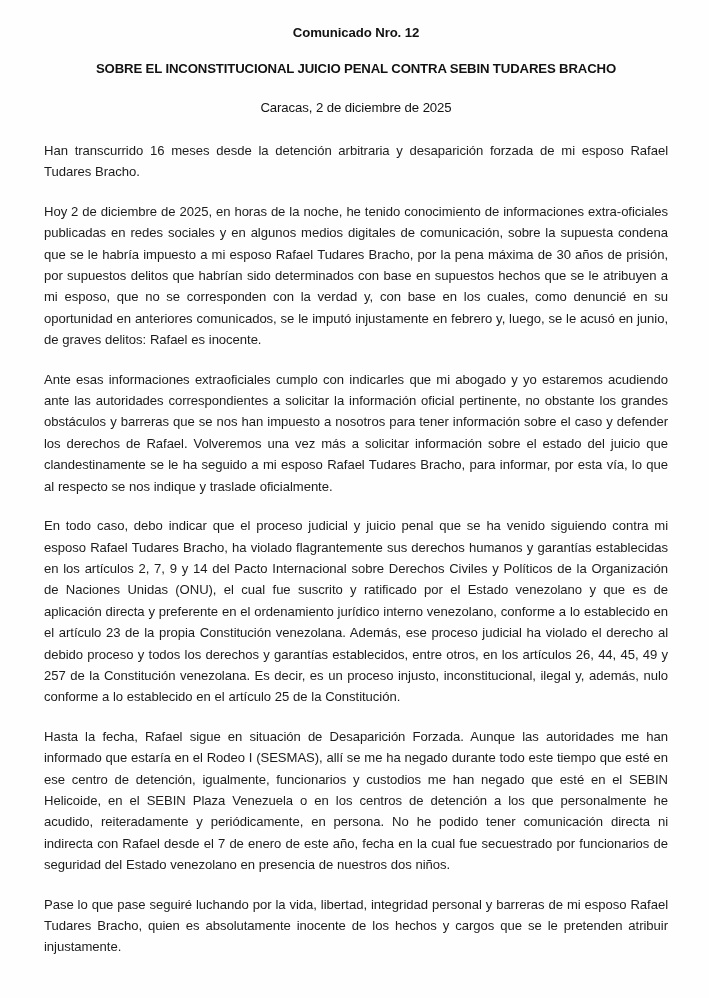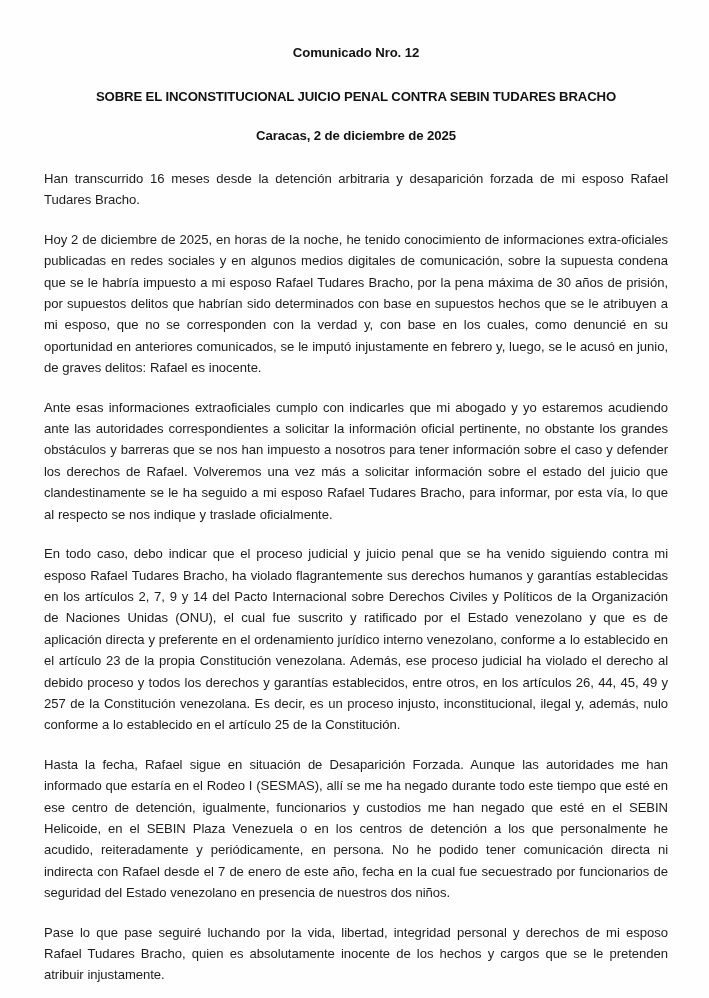--- a/index.html
+++ b/index.html
@@ -33,39 +33,39 @@
     width: 624px;
   }
 
   
   .doc-title {
     text-align: center;
     font-weight: bold;
     font-size: 13.2px;
     letter-spacing: -0.1px;
     color: #121212;
-    margin: 8px;
-    padding-top: 36px;
+    margin: 0;
+    padding-top: 24px;
     line-height: 18px;
   }
 
   .doc-subtitle {
     text-align: center;
     font-weight: bold;
     font-size: 13.2px;
     letter-spacing: -0.15px;
     color: #121212;
     margin: 0;
     padding-top: 18px;
     line-height: 18px;
   }
 
   .doc-place-date {
     text-align: center;
-    font-weight: bold;
+    font-weight: normal;
     font-size: 13.2px;
     letter-spacing: -0.1px;
     color: #121212;
     margin: 0;
     padding-top: 21px;
     line-height: 18px;
   }
 
   
   .body-block {
@@ -98,17 +98,17 @@
     <h2 class="doc-subtitle">SOBRE EL INCONSTITUCIONAL JUICIO PENAL CONTRA SEBIN TUDARES BRACHO</h2>
 
     <h3 class="doc-place-date">Caracas, 2 de diciembre de 2025</h3>
 
     <div class="body-block">
       <p class="para">Han transcurrido 16 meses desde la detención arbitraria y desaparición forzada de mi esposo Rafael Tudares Bracho.</p>
       <p class="para">Hoy 2 de diciembre de 2025, en horas de la noche, he tenido conocimiento de informaciones extra-oficiales publicadas en redes sociales y en algunos medios digitales de comunicación, sobre la supuesta condena que se le habría impuesto a mi esposo Rafael Tudares Bracho, por la pena máxima de 30 años de prisión, por supuestos delitos que habrían sido determinados con base en supuestos hechos que se le atribuyen a mi esposo, que no se corresponden con la verdad y, con base en los cuales, como denuncié en su oportunidad en anteriores comunicados, se le imputó injustamente en febrero y, luego, se le acusó en junio, de graves delitos: Rafael es inocente.</p>
       <p class="para">Ante esas informaciones extraoficiales cumplo con indicarles que mi abogado y yo estaremos acudiendo ante las autoridades correspondientes a solicitar la información oficial pertinente, no obstante los grandes obstáculos y barreras que se nos han impuesto a nosotros para tener información sobre el caso y defender los derechos de Rafael. Volveremos una vez más a solicitar información sobre el estado del juicio que clandestinamente se le ha seguido a mi esposo Rafael Tudares Bracho, para informar, por esta vía, lo que al respecto se nos indique y traslade oficialmente.</p>
       <p class="para">En todo caso, debo indicar que el proceso judicial y juicio penal que se ha venido siguiendo contra mi esposo Rafael Tudares Bracho, ha violado flagrantemente sus derechos humanos y garantías establecidas en los artículos 2, 7, 9 y 14 del Pacto Internacional sobre Derechos Civiles y Políticos de la Organización de Naciones Unidas (ONU), el cual fue suscrito y ratificado por el Estado venezolano y que es de aplicación directa y preferente en el ordenamiento jurídico interno venezolano, conforme a lo establecido en el artículo 23 de la propia Constitución venezolana. Además, ese proceso judicial ha violado el derecho al debido proceso y todos los derechos y garantías establecidos, entre otros, en los artículos 26, 44, 45, 49 y 257 de la Constitución venezolana. Es decir, es un proceso injusto, inconstitucional, ilegal y, además, nulo conforme a lo establecido en el artículo 25 de la Constitución.</p>
       <p class="para">Hasta la fecha, Rafael sigue en situación de Desaparición Forzada. Aunque las autoridades me han informado que estaría en el Rodeo I (SESMAS), allí se me ha negado durante todo este tiempo que esté en ese centro de detención, igualmente, funcionarios y custodios me han negado que esté en el SEBIN Helicoide, en el SEBIN Plaza Venezuela o en los centros de detención a los que personalmente he acudido, reiteradamente y periódicamente, en persona. No he podido tener comunicación directa ni indirecta con Rafael desde el 7 de enero de este año, fecha en la cual fue secuestrado por funcionarios de seguridad del Estado venezolano en presencia de nuestros dos niños.</p>
-      <p class="para">Pase lo que pase seguiré luchando por la vida, libertad, integridad personal y derechos de mi esposo Rafael Tudares Bracho, quien es absolutamente inocente de los hechos y cargos que se le pretenden atribuir injustamente.</p>
+      <p class="para">Pase lo que pase seguiré luchando por la vida, libertad, integridad personal y barreras de mi esposo Rafael Tudares Bracho, quien es absolutamente inocente de los hechos y cargos que se le pretenden atribuir injustamente.</p>
     </div>
 
   </div>
 </div>
 
 </body></html>

